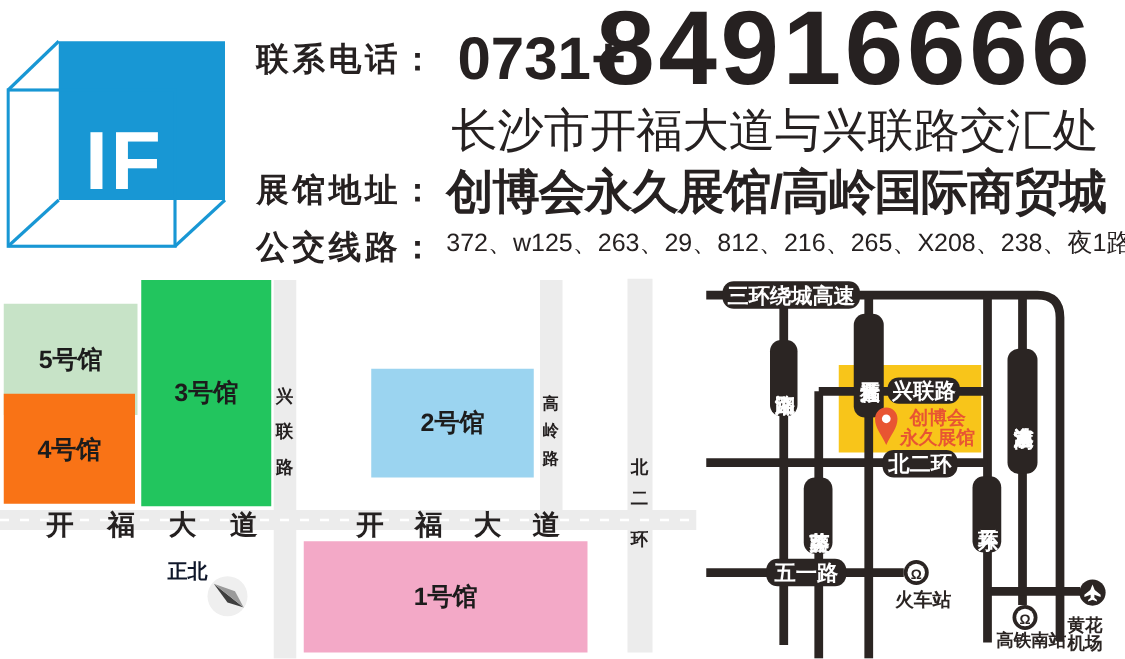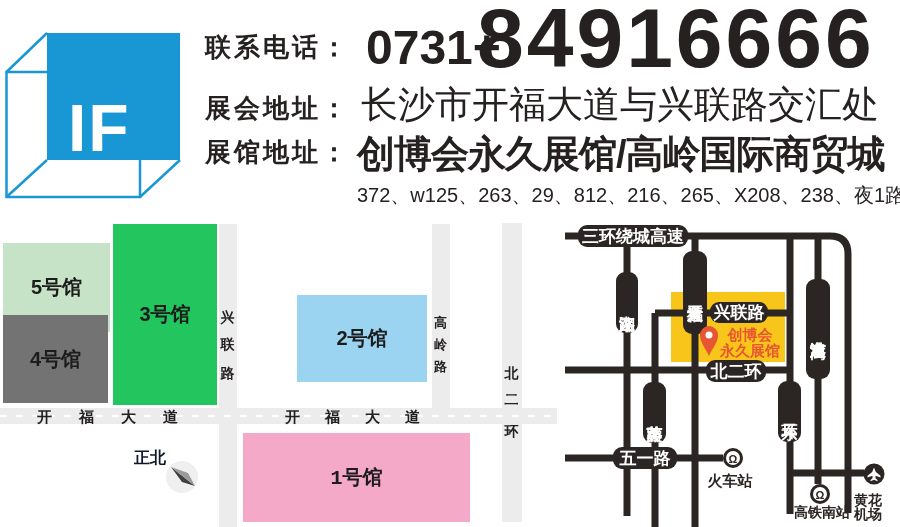--- a/index.html
+++ b/index.html
@@ -17,29 +17,29 @@
 
   
   .band{position:absolute;background:#ECECEC;}
   #band-xinglian{left:219px;top:224px;width:18px;height:303px;}
   #band-gaoling{left:432px;top:224px;width:18px;height:200px;}
   #band-beierhuan{left:502px;top:223px;width:20px;height:299px;}
   #band-kaifu{left:0;top:408px;width:557px;height:16px;}
   #kaifu-dash{left:0;top:415px;width:557px;height:2px;background:repeating-linear-gradient(90deg,#fff 0 7px,rgba(255,255,255,0) 7px 16px);}
   .hall{position:absolute;display:flex;align-items:center;justify-content:center;font-size:20px;font-weight:bold;color:#1c1c1c;}
   #hall-5{left:3px;top:224px;width:107px;height:89px;background:#C7E3C7;margin-top:19px;}
-  #hall-4{left:3px;top:315px;width:105px;height:88px;background:#737373;}
+  #hall-4{left:3px;top:315px;width:105px;height:88px;background:#f97316;}
   #hall-3{left:113px;top:224px;width:104px;height:181px;background:#22c55e;}
   #hall-2{left:297px;top:295px;width:130px;height:87px;background:#9BD4F0;}
-  #hall-1{left:243px;top:433px;width:227px;height:89px;background:#F3A9C7;font-family:Liberation Mono, monospace;}
+  #hall-1{left:243px;top:433px;width:227px;height:89px;background:#F3A9C7;}
   .vroad{position:absolute;writing-mode:vertical-rl;text-orientation:upright;font-weight:bold;color:#242020;line-height:1;}
   #lbl-xinglian{left:221px;top:297px;font-size:14px;letter-spacing:29px;}
   #lbl-gaoling{left:434px;top:304px;font-size:13px;letter-spacing:23px;}
   #lbl-beierhuan2{left:505px;top:355px;font-size:14px;letter-spacing:29px;}
-  .hroad{position:absolute;font-size:15px;font-weight:bold;color:#242020;line-height:1;white-space:nowrap;}
+  .hroad{position:absolute;font-size:22px;font-weight:bold;color:#242020;line-height:1;white-space:nowrap;}
   #lbl-kaifu-1{left:37px;top:409px;letter-spacing:27px;}
   #lbl-kaifu-2{left:285px;top:409px;letter-spacing:25px;}
   #north-label{position:absolute;left:134px;top:450px;font-size:16px;font-weight:bold;color:#0f172a;line-height:1;}
 
   
   #area-map{position:absolute;left:560px;top:215px;width:340px;height:312px;}
   #venue-box{position:absolute;left:111px;top:77px;width:114px;height:70px;background:#F8C51A;z-index:1;}
   #roadmap{position:absolute;left:0;top:0;z-index:2;}
   .badge{position:absolute;z-index:3;background:#2B2523;color:#fff;border-radius:9px;font-weight:bold;
          display:flex;align-items:center;justify-content:center;line-height:1;}
@@ -49,21 +49,21 @@
   #bg-kaifudadao{left:123px;top:36px;width:24px;height:83px;font-size:16px;}
   #bg-xinglianlu{left:150px;top:87px;width:58px;height:21px;font-size:17px;}
   #bg-jinggangao{left:246px;top:64px;width:24px;height:100px;font-size:16px;}
   #bg-beierhuan{left:146px;top:145px;width:60px;height:22px;font-size:17px;}
   #bg-furong{left:83px;top:167px;width:23px;height:61px;font-size:16px;}
   #bg-wuyi{left:53px;top:232px;width:64px;height:22px;font-size:17px;}
   #bg-dongerhuan{left:218px;top:166px;width:23px;height:61px;font-size:16px;}
   #venue-pin{position:absolute;left:138px;top:108px;z-index:4;}
   #venue-name{position:absolute;left:158px;top:112px;width:64px;z-index:4;text-align:center;
               color:#E85532;font-size:15px;font-weight:bold;line-height:16px;white-space:nowrap;}
-  .stn-label{position:absolute;z-index:4;color:#2B2523;font-size:15px;font-weight:600;line-height:14px;text-align:center;}
+  .stn-label{position:absolute;z-index:4;color:#2B2523;font-size:15px;font-weight:600;line-height:14px;text-align:right;}
   #lbl-huochezhan{left:139px;top:259px;width:62px;}
   #lbl-gaotienan{left:231px;top:290px;width:62px;font-size:14px;}
   #lbl-huanghua{left:294px;top:278px;width:40px;text-align:left;font-size:14px;}
 </style>
 </head>
 <body>
 
 <div id="page">
 
   <svg class="abs" style="left:5px;top:15px;" width="178" height="192" viewBox="0 0 178 192">
@@ -74,26 +74,26 @@
       <line x1="1.5" y1="182" x2="42" y2="145"></line>
       <line x1="135" y1="182" x2="175" y2="145"></line>
     </g>
     <text x="63" y="136" font-size="66" font-weight="bold" fill="#ffffff" letter-spacing="2">IF</text>
   </svg>
 
   <span class="hdr-label" style="top:34px;">联系电话：</span>
   <span id="phone-prefix">0731+</span>
   <span id="phone-number">84916666</span>
 
-  <span class="hdr-label" style="top:95px;">展会地址：</span>
   <span id="expo-value">长沙市开福大道与兴联路交汇处</span>
 
   <span class="hdr-label" style="top:139px;">展馆地址：</span>
   <span id="venue-value">创博会永久展馆/高岭国际商贸城</span>
 
+  <span class="hdr-label" style="top:184px;">公交线路：</span>
   <span id="bus-value">372、w125、263、29、812、216、265、X208、238、夜1路</span>
 
   <div class="band" id="band-xinglian"></div>
   <div class="band" id="band-gaoling"></div>
   <div class="band" id="band-beierhuan"></div>
   <div class="band" id="band-kaifu"></div>
   <div class="abs" id="kaifu-dash"></div>
 
   <div class="hall" id="hall-5">
       <span>5号馆</span>

